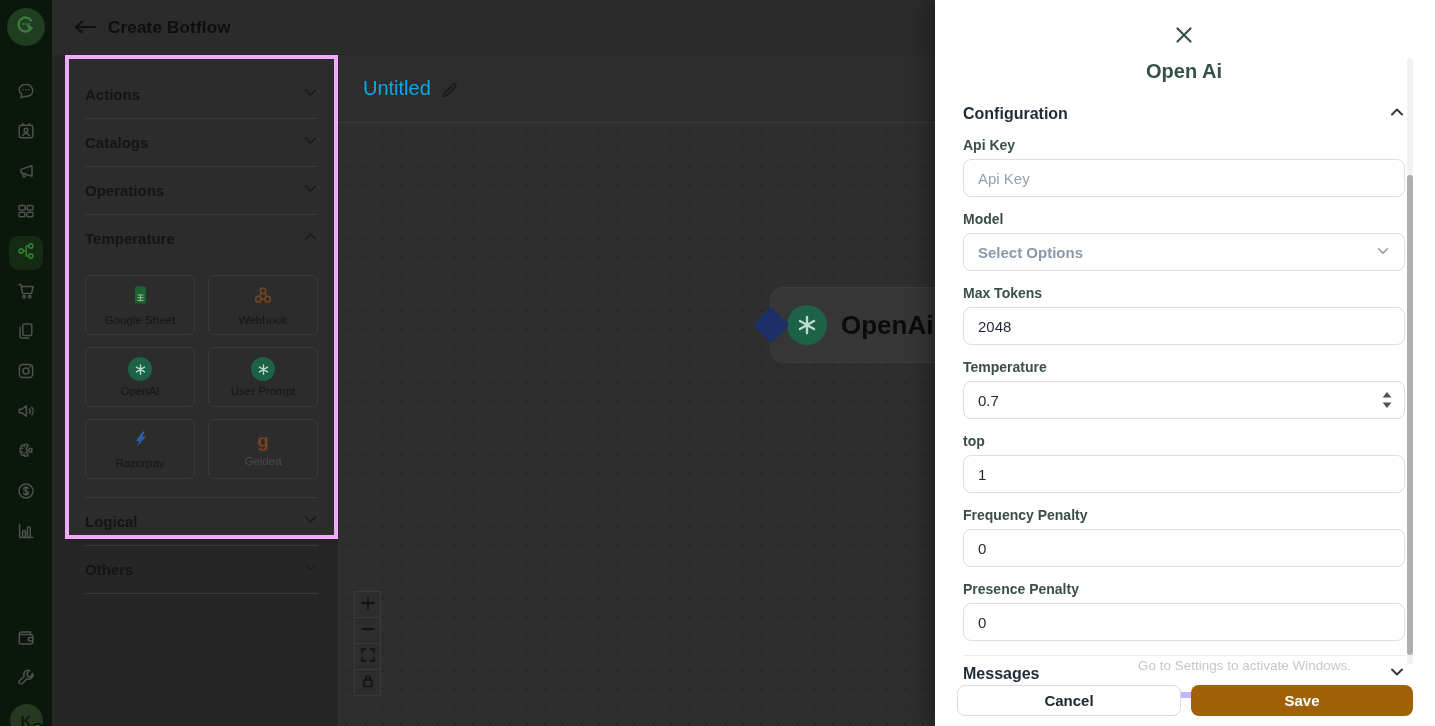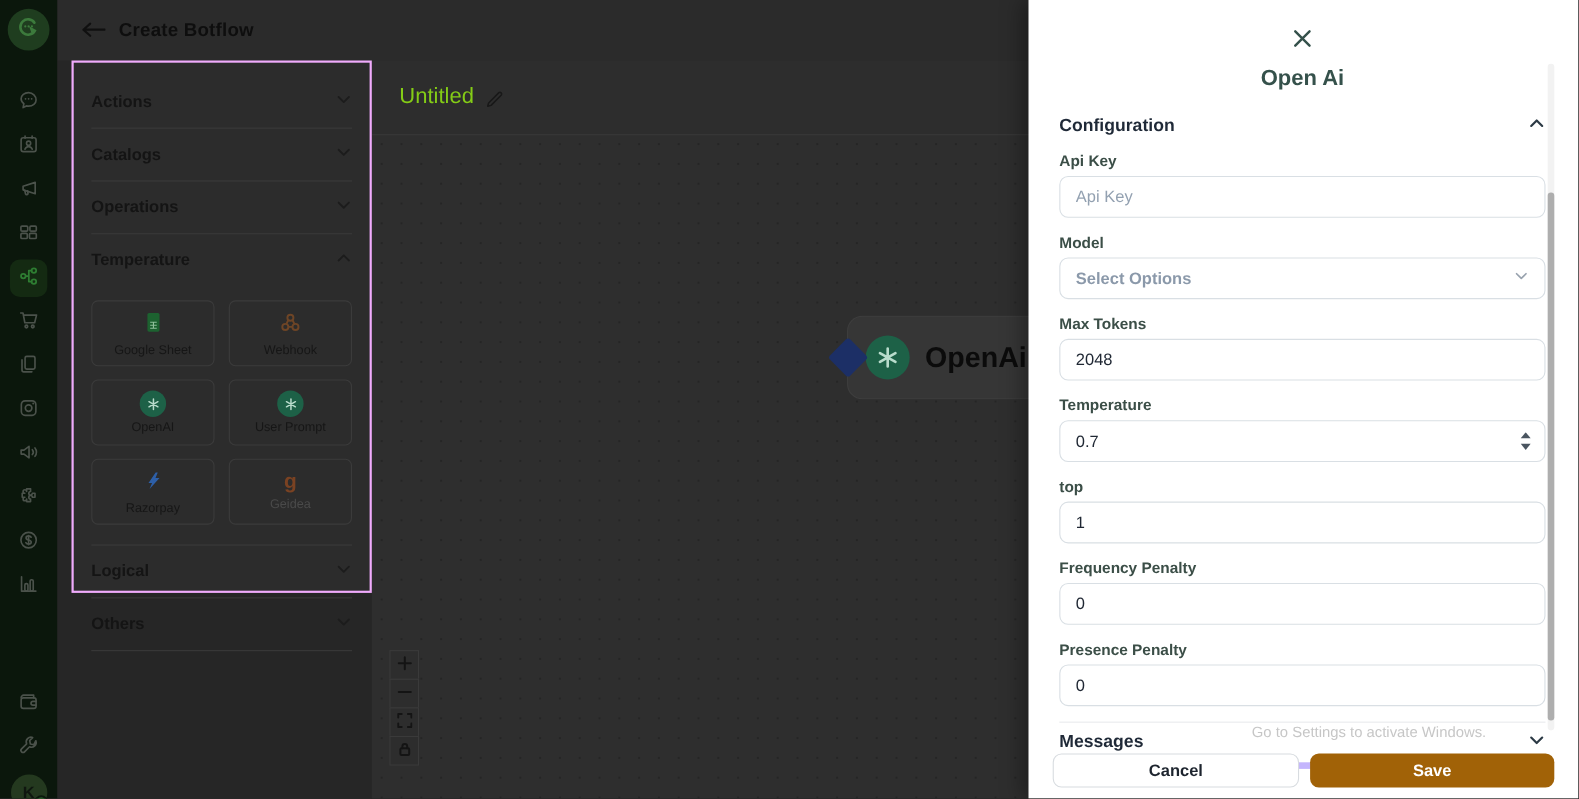--- a/index.html
+++ b/index.html
@@ -24,41 +24,41 @@
     background:#2e7d32;border:2px solid #0b170c;}
 
   
   .topbar{position:absolute;left:52px;top:0;width:1383px;height:55px;background:#2b2b2b;
     display:flex;align-items:center;}
   .back-btn{margin-left:20px;background:none;border:none;cursor:pointer;padding:0;height:24px;}
   .page-title{margin:0 0 0 12px;font-size:17px;font-weight:700;color:#0e0e0e;letter-spacing:.2px;}
 
   
   .panel{position:absolute;left:65px;top:55px;width:273px;height:484px;background:#2c2c2c;
-    border:2px solid #f0abfc;box-sizing:border-box;padding:12px 16px 0 16px;z-index:2;text-align:center;}
+    border:4px solid #f0abfc;box-sizing:border-box;padding:12px 16px 0 16px;z-index:2;text-align:center;}
   .acc-row{height:47px;display:flex;align-items:center;justify-content:space-between;
     border-bottom:1px solid #3a3a3a;cursor:pointer;}
   .acc-row:first-child{border-top:none;}
   .acc-label{font-size:15px;font-weight:600;color:#141414;}
   .acc-row svg{stroke:#1c1c1c;fill:none;stroke-width:1.8;stroke-linecap:round;stroke-linejoin:round;}
   .tile-grid{display:grid;grid-template-columns:1fr 1fr;gap:12px 13px;padding:13px 0 18px 0;
     border-bottom:1px solid #3a3a3a;}
   .tile{height:58px;border:1px solid #3b3b3b;border-radius:6px;display:flex;flex-direction:column;
     align-items:center;justify-content:center;gap:4px;cursor:pointer;background:transparent;}
   .tile-label{font-size:11.5px;color:#161616;}
   .tile.disabled .tile-label{color:#4a4a4a;}
   .oai-badge{width:24px;height:24px;border-radius:50%;background:#1d6147;
     display:flex;align-items:center;justify-content:center;}
   .geidea-g{font-size:19px;font-weight:800;color:#7a4222;line-height:20px;}
 
   
   .canvas{position:absolute;left:338px;top:55px;width:1097px;height:671px;background:#2e2e2e;z-index:1;}
   .canvas-titlebar{position:absolute;left:0;top:0;width:100%;height:67px;background:#2d2d2d;
     border-bottom:1px solid #3a3a3a;display:flex;align-items:center;}
-  .canvas-title{margin-left:25px;font-size:20px;font-weight:500;color:#84cc16;}
+  .canvas-title{margin-left:25px;font-size:20px;font-weight:500;color:#0ea5e9;}
   .pencil-btn{background:none;border:none;cursor:pointer;margin-left:10px;padding:0;height:20px;}
   .dots{position:absolute;left:0;top:67px;width:100%;height:604px;
     background-image:radial-gradient(circle,#252525 1.3px,transparent 1.4px);
     background-size:18px 18px;}
   .node{position:absolute;left:432px;top:232px;width:270px;height:74px;background:#363636;
     border-radius:14px;border:1px solid rgba(255,255,255,.04);display:flex;align-items:center;}
   .node-diamond{position:absolute;left:-13px;top:24px;width:26px;height:26px;background:#1c2f66;
     transform:rotate(45deg);border-radius:3px;cursor:crosshair;}
   .node-oai{width:40px;height:40px;border-radius:50%;background:#1d6147;margin-left:16px;
     display:flex;align-items:center;justify-content:center;flex:none;}

